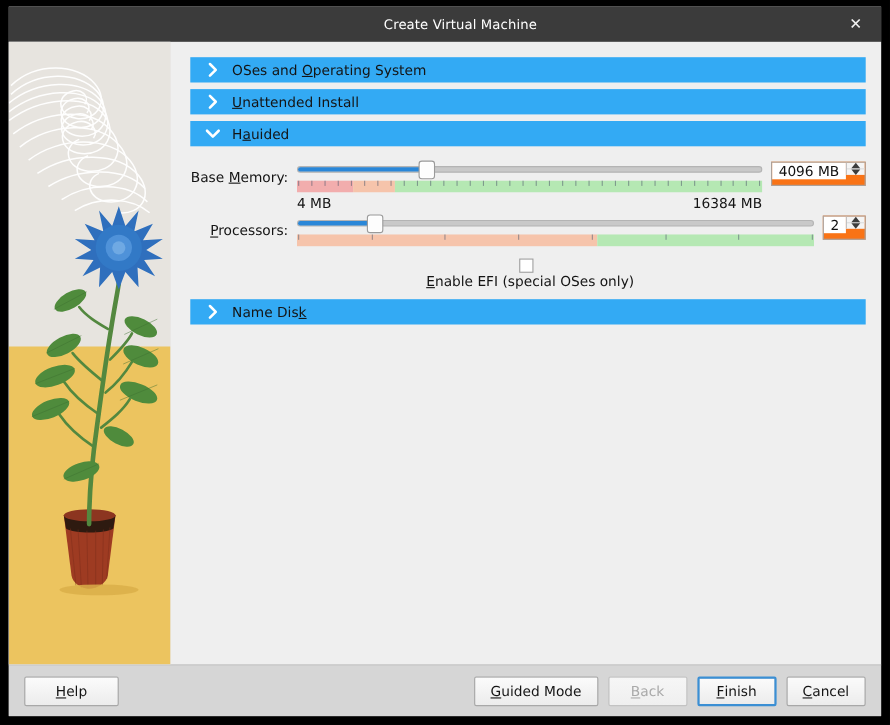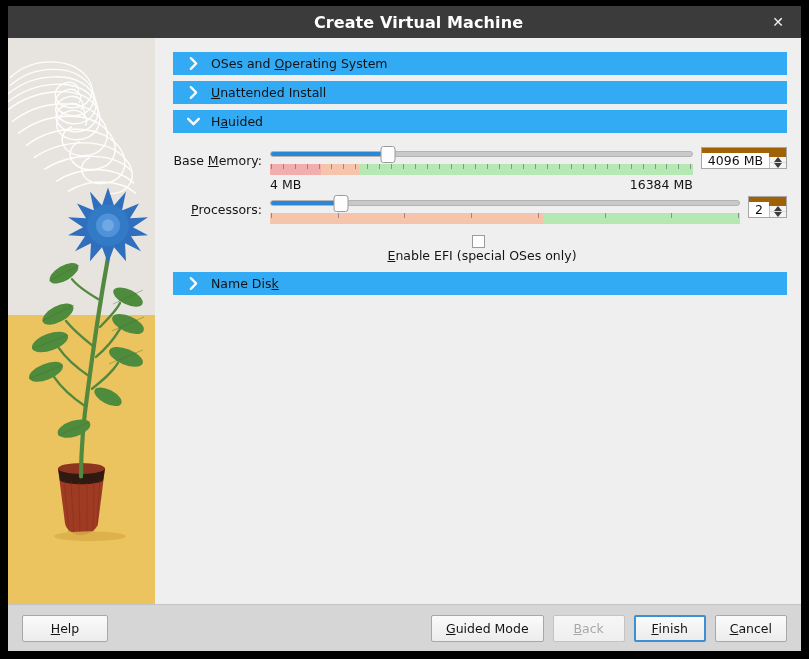--- a/index.html
+++ b/index.html
@@ -32,22 +32,22 @@
     height: 32px;
     background: #3b3b3b;
     position: relative;
     flex: 0 0 auto;
     display: flex;
     align-items: center;
     justify-content: center;
   }
   .titlebar-text {
     color: #ffffff;
-    font-size: 16px;
-    font-weight: bold;
+    font-size: 12px;
+    font-weight: normal;
     letter-spacing: 0.1px;
     margin-left: 28px;
   }
   .close-btn {
     position: absolute;
     right: 10px;
     top: 0;
     bottom: 0;
     width: 26px;
     display: flex;
@@ -195,22 +195,22 @@
     display: flex;
     justify-content: space-between;
     font-size: 12.5px;
     color: #141414;
     margin-top: 2px;
   }
 
   
   .spinbox {
     display: flex;
-    align-items: flex-end;
-    background: #a16207;
+    align-items: flex-start;
+    background: #f97316;
     border: 1px solid #a5a5a5;
     height: 22px;
     box-sizing: border-box;
   }
   .spin-value {
     display: flex;
     align-items: center;
     padding: 0 6px;
     font-size: 12.5px;
     color: #101010;

